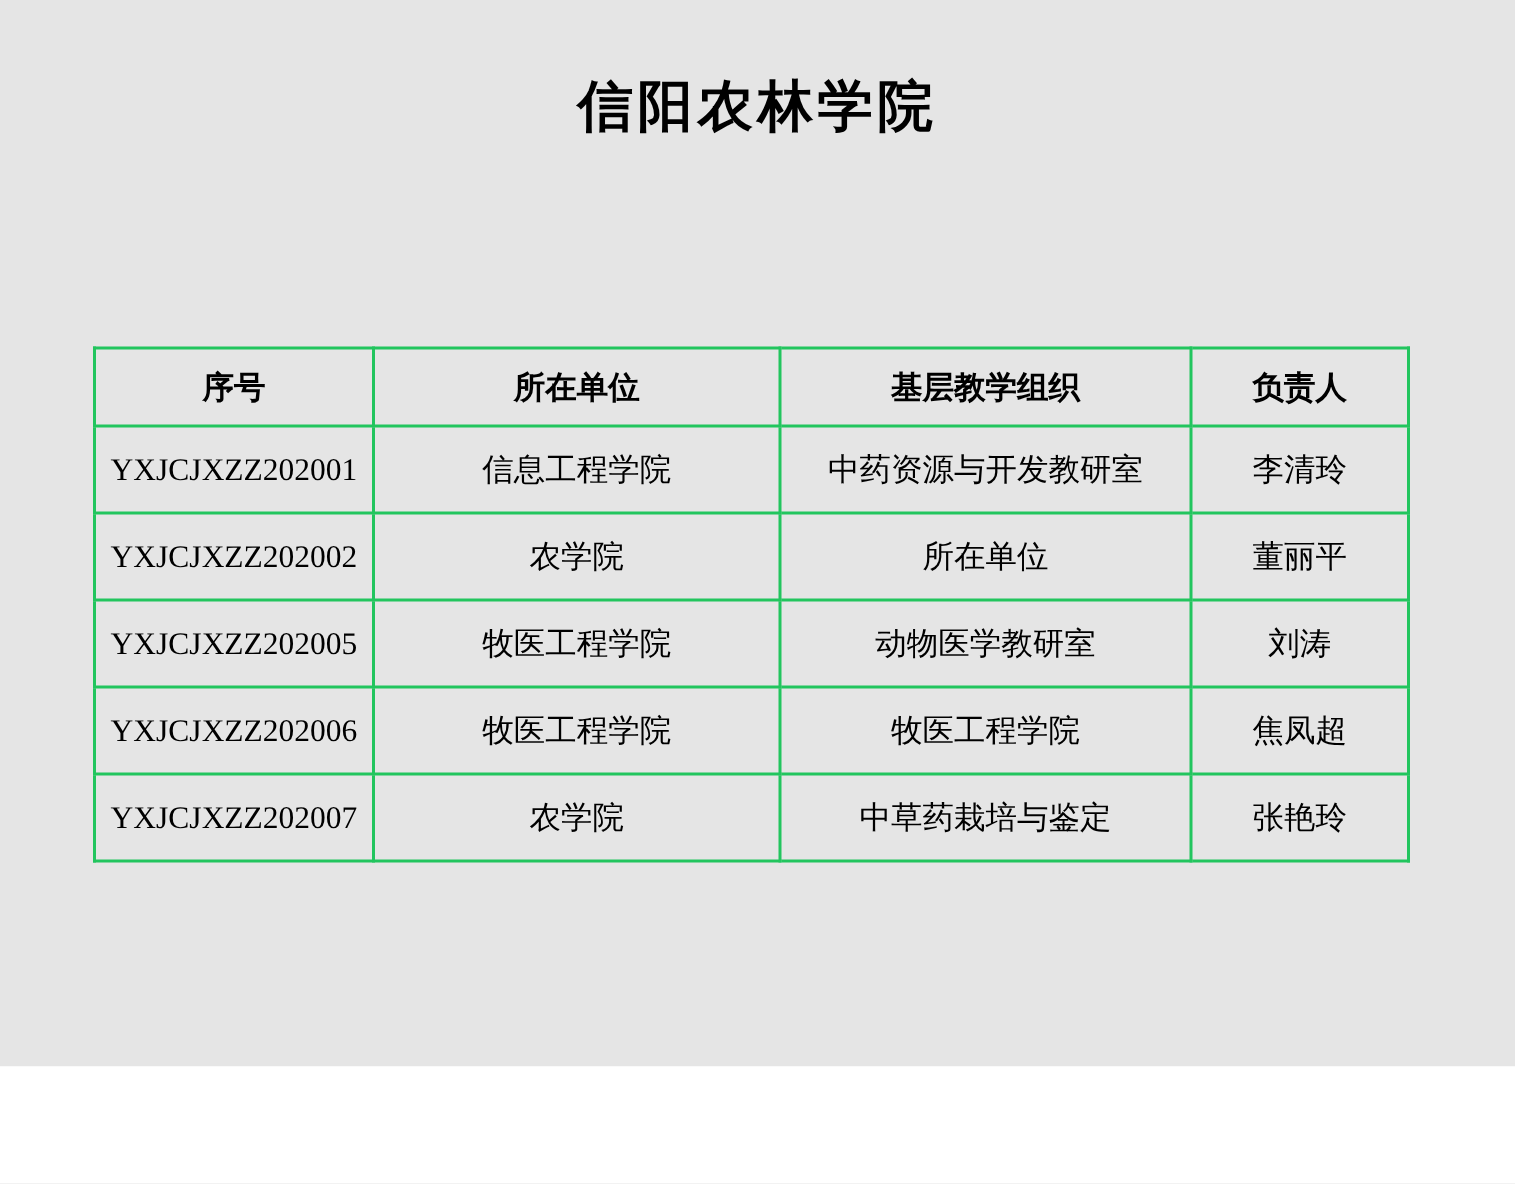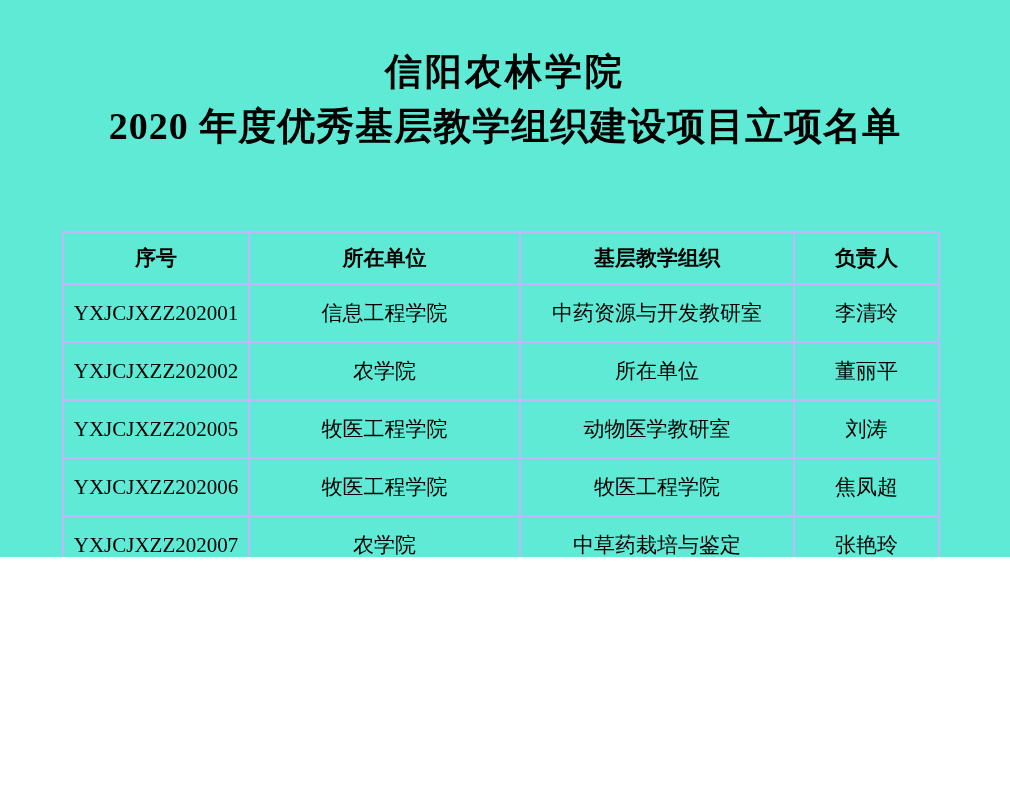--- a/index.html
+++ b/index.html
@@ -3,22 +3,22 @@
 <meta charset="utf-8">
 <style>
   html, body {
     margin: 0;
     padding: 0;
     background: #ffffff;
   }
   .page {
     position: relative;
     width: 1010px;
-    height: 557px;
-    background: #5eead4;
+    height: 711px;
+    background: #e5e5e5;
     overflow: hidden;
     font-family: "Liberation Serif", "DejaVu Serif", serif;
     color: #000000;
   }
   .doc-title {
     position: absolute;
     top: 52px;
     left: 0;
     width: 1010px;
     text-align: center;
@@ -42,21 +42,21 @@
   }
   table.project-table {
     position: absolute;
     left: 62px;
     top: 231px;
     border-collapse: collapse;
     table-layout: fixed;
     width: 876px;
   }
   table.project-table td, table.project-table th {
-    border: 2px solid #c4b5fd;
+    border: 2px solid #22c55e;
     text-align: center;
     vertical-align: middle;
     font-size: 21px;
     font-weight: normal;
     padding: 0 4px;
     overflow: hidden;
     white-space: nowrap;
   }
   table.project-table thead th {
     font-weight: bold;
@@ -71,21 +71,20 @@
   col.c-grp { width: 274px; }
   col.c-per { width: 145px; }
 </style>
 </head>
 <body>
 
 <div class="page">
 
   <h1 class="doc-title">信阳农林学院</h1>
 
-  <h2 class="doc-subtitle">2020 年度优秀基层教学组织建设项目立项名单</h2>
 
   <table class="project-table">
     <colgroup>
       <col class="c-id">
       <col class="c-org">
       <col class="c-grp">
       <col class="c-per">
     </colgroup>
     <thead>
       <tr>

